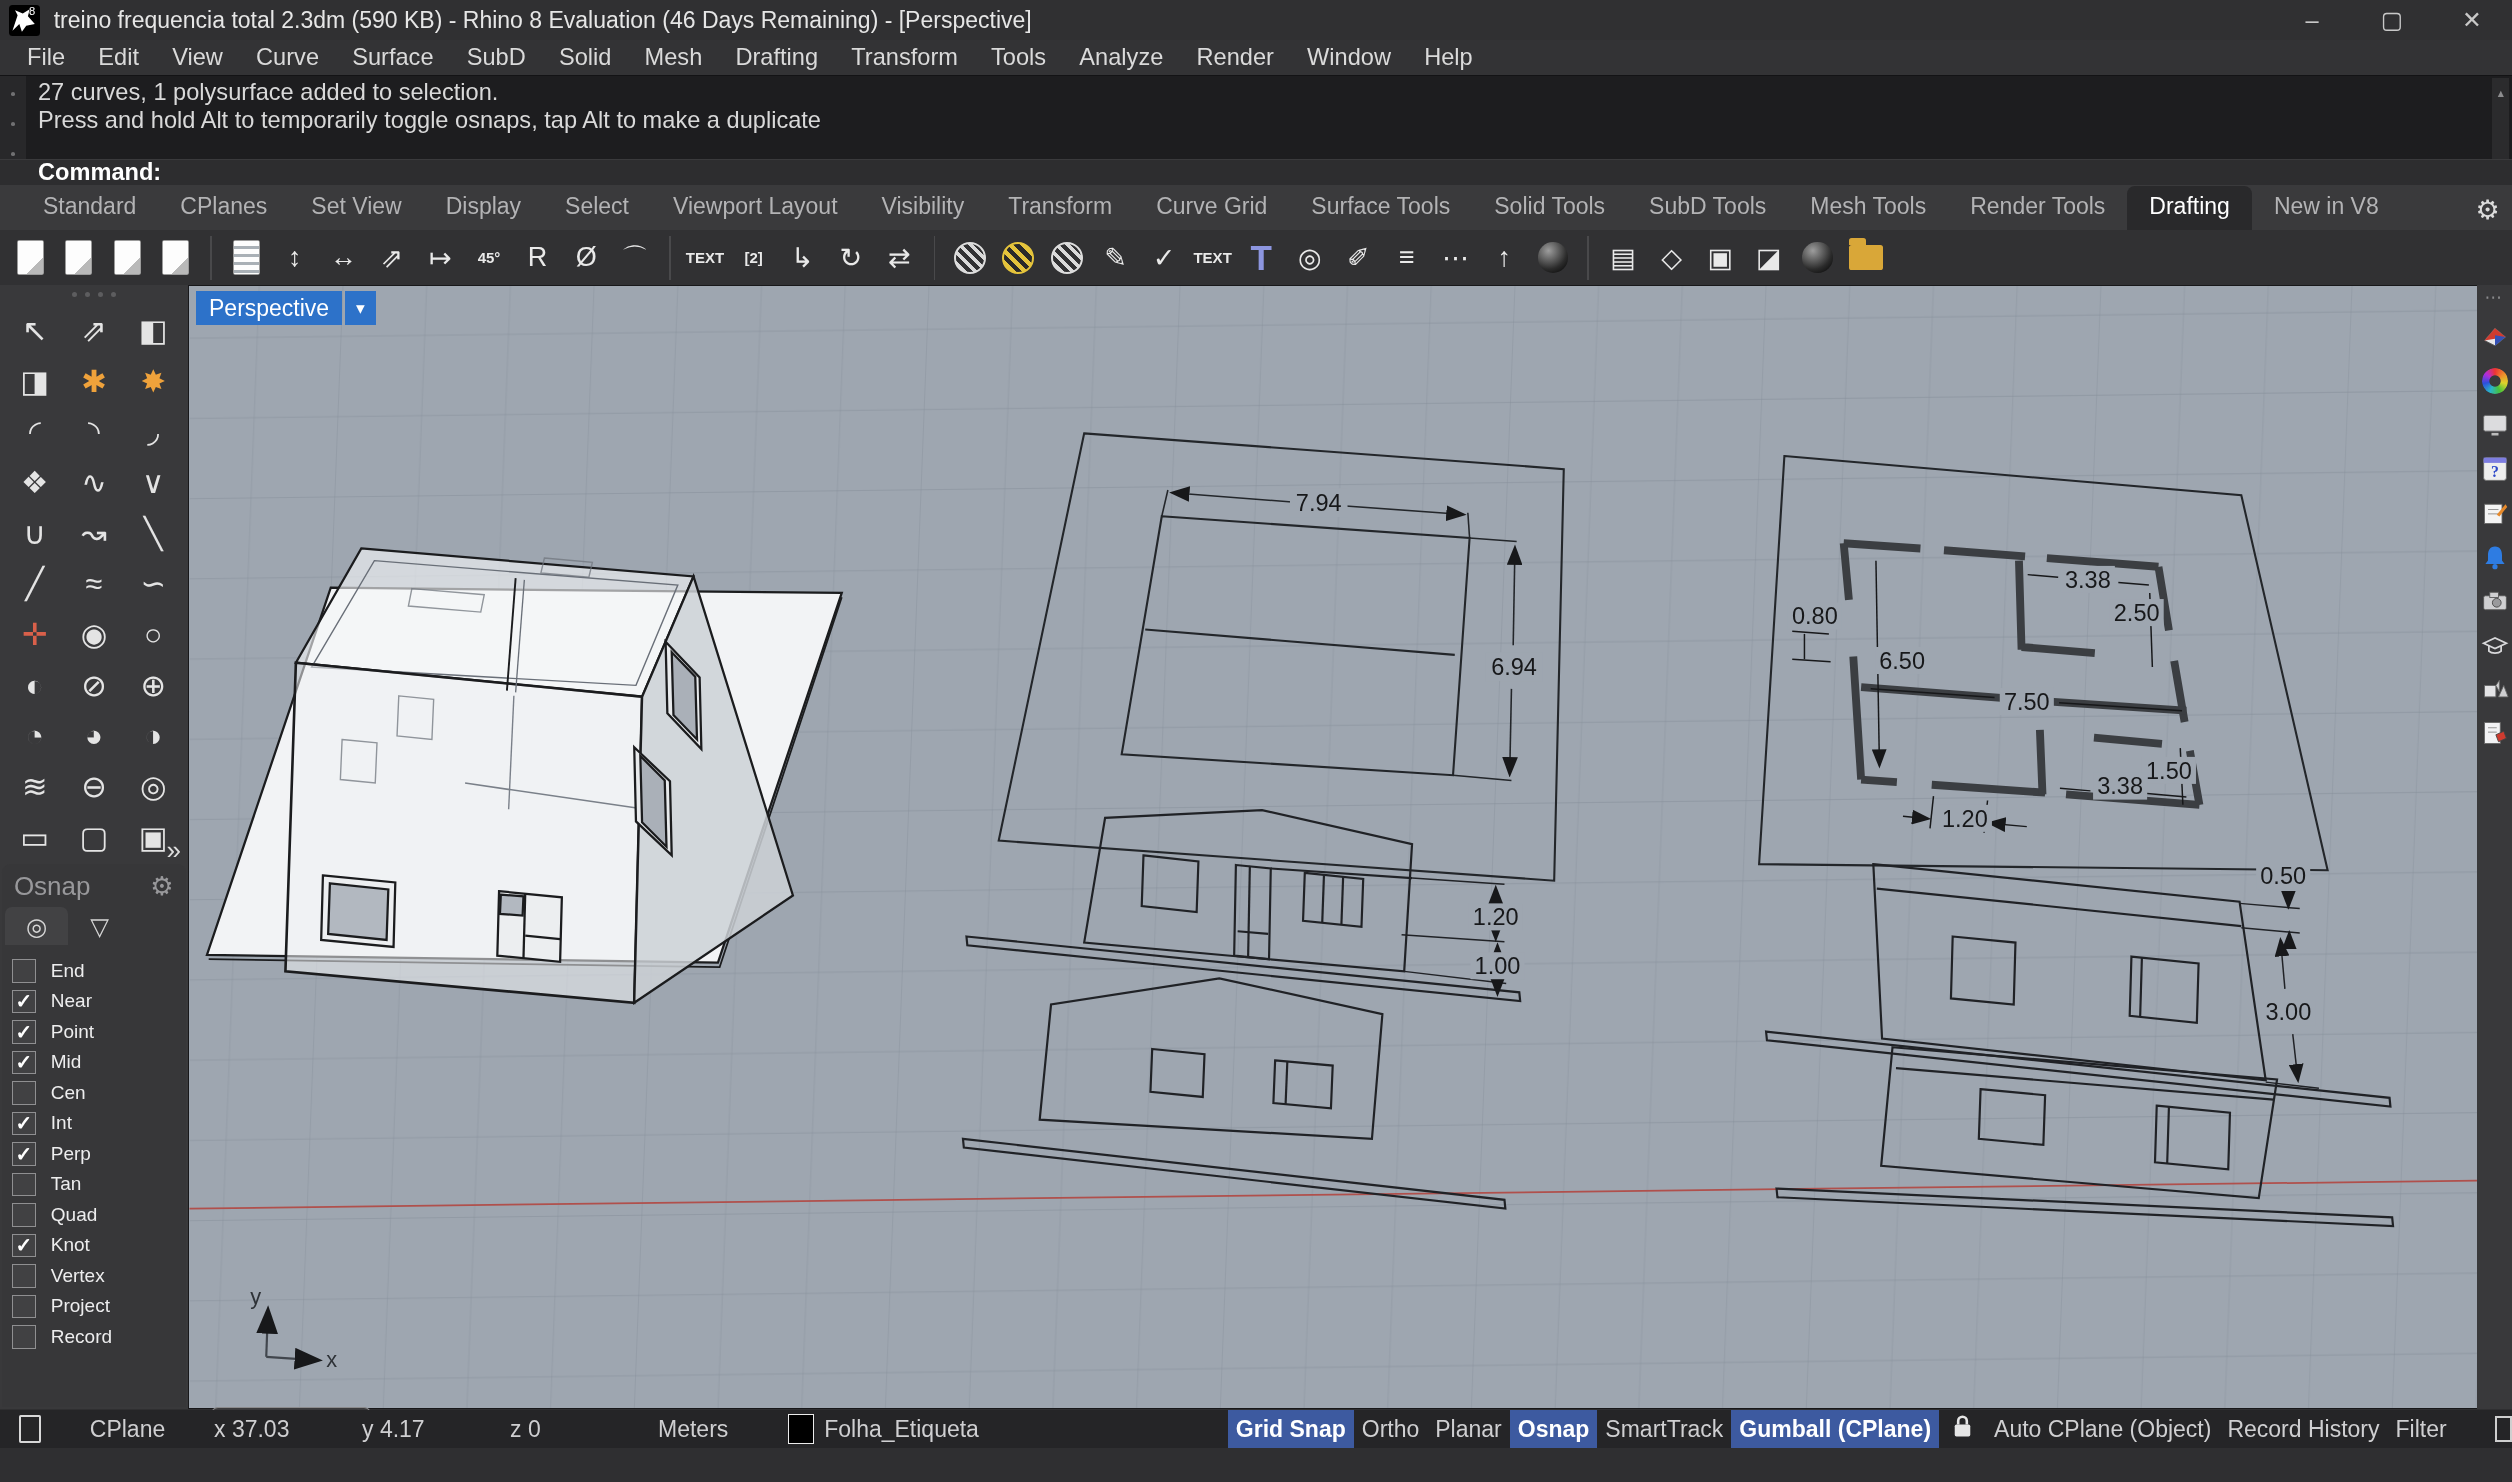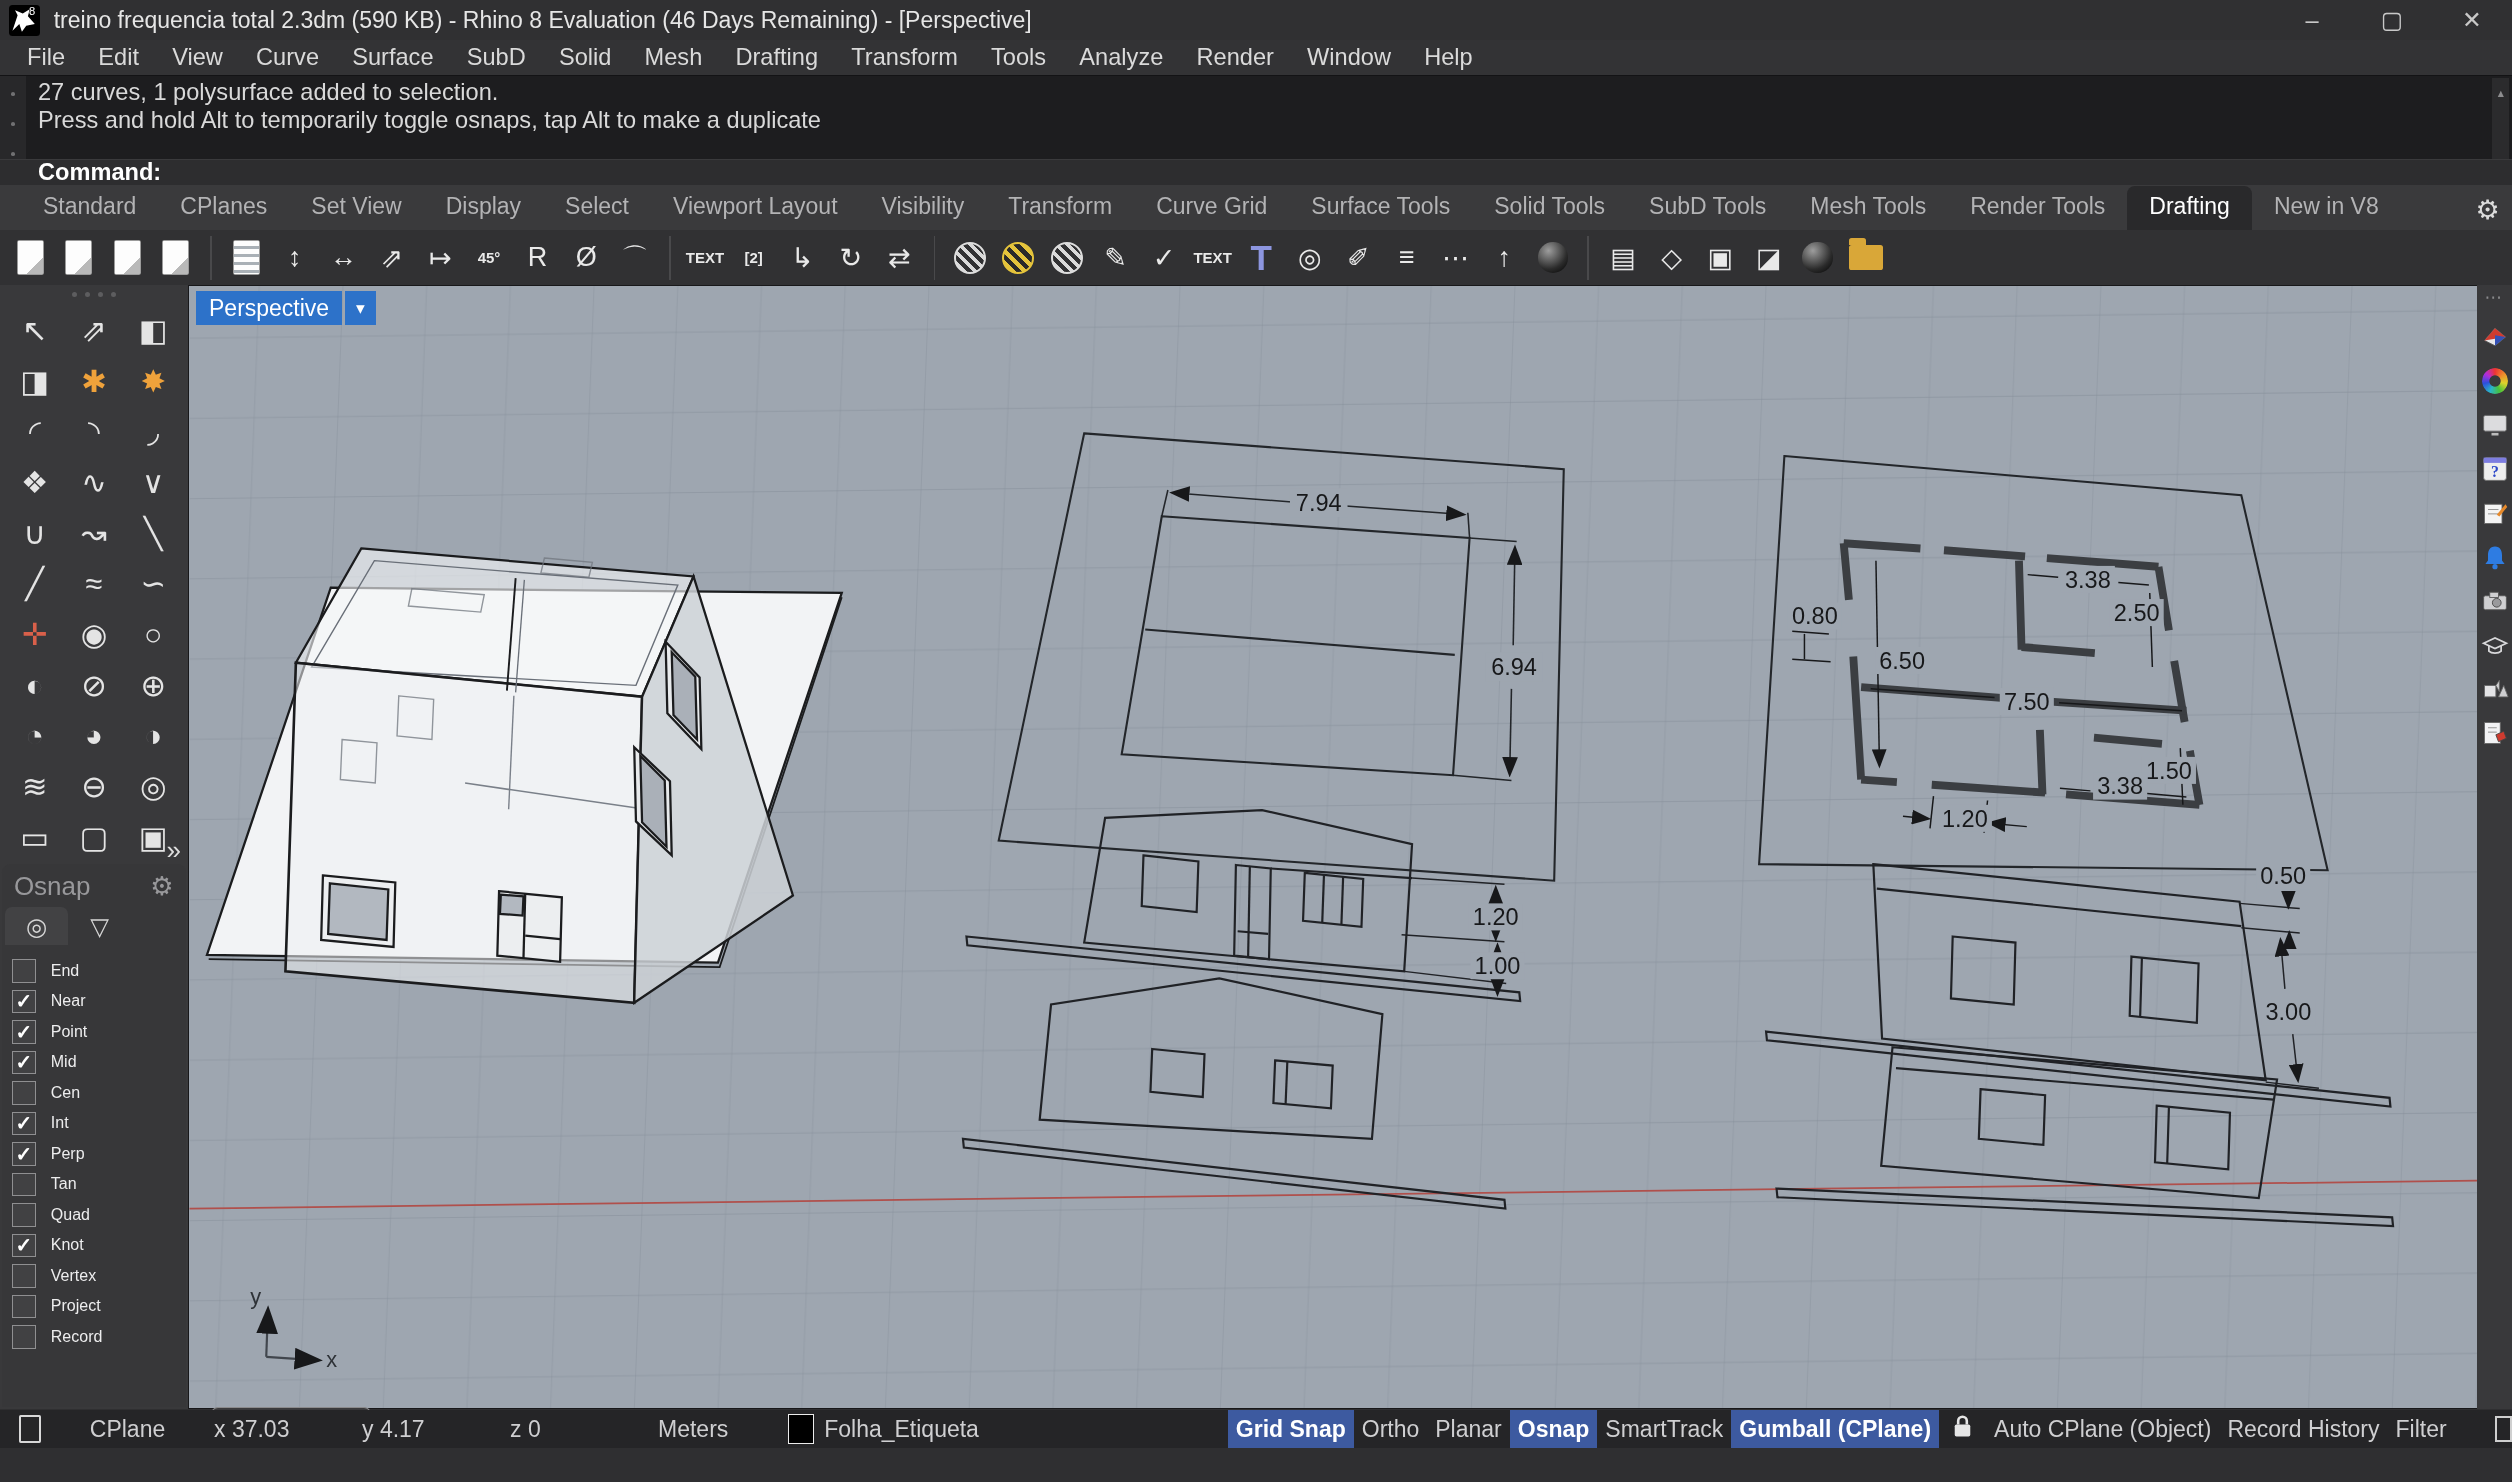--- a/index.html
+++ b/index.html
@@ -56,21 +56,21 @@
 
   
   .osnap{position:absolute;left:1.7px;top:579px;width:184px;height:543px;background:#373739;border-radius:8.7px 8.7px 0 0}
   .ostitle{display:flex;justify-content:space-between;align-items:center;color:#98989b;font-size:26px;padding:7px 12.2px 1.7px}
   .ostabs{display:flex;padding-left:3.5px;margin-top:3.5px}
   .ostab{width:63px;height:38px;display:flex;align-items:center;justify-content:center;color:#d5d5d5;font-size:24.4px}
   .ostab.active{background:#424244;border-radius:7px 7px 0 0}
   .oslist{padding:12.2px 0 0 10.5px;display:flex;flex-direction:column;gap:3.5px}
   .osrow{display:flex;align-items:center;gap:15px;height:27px}
   .ckb{width:23.6px;height:23.6px;background:#414143;border:1.7px solid #8f8f91;color:#fff;font-size:20px;font-weight:bold;display:flex;align-items:center;justify-content:center;line-height:1}
-  .oslabel{color:#ededee;font-size:16px}
+  .oslabel{color:#ededee;font-size:19px}
 
   
   .viewport{left:188px;top:285px;width:2290px;height:1124px;background:#9ea6b0;border:0.9px solid #18181a;overflow:hidden}
   .vplabel{position:absolute;left:7px;top:5.2px;display:flex;gap:2.6px;z-index:5}
   .vplabel .lab{background:#2d72c9;color:#fff;font-size:23px;padding:3.5px 13px}
   .vplabel .dd{background:#2d72c9;color:#fff;width:31px;display:flex;align-items:center;justify-content:center;font-size:17.4px}
   svg text.dim{font-family:"Liberation Sans",sans-serif;font-size:27px;fill:#17181a;text-anchor:middle}
   svg text.axis{font-family:"Liberation Sans",sans-serif;font-size:25px;fill:#2e3237;text-anchor:middle}
 
   

